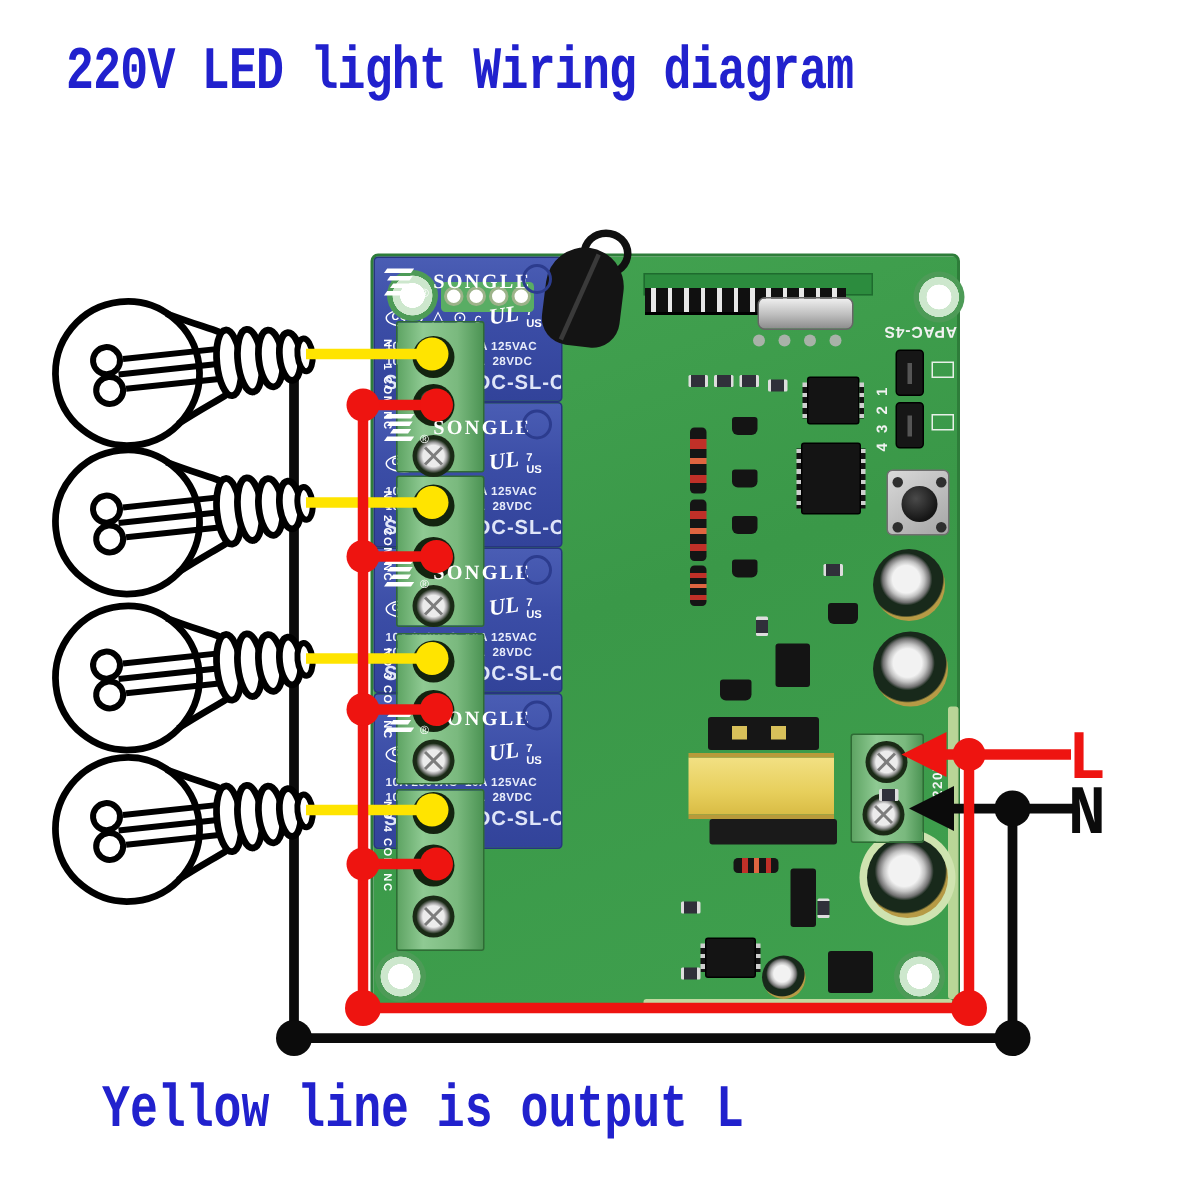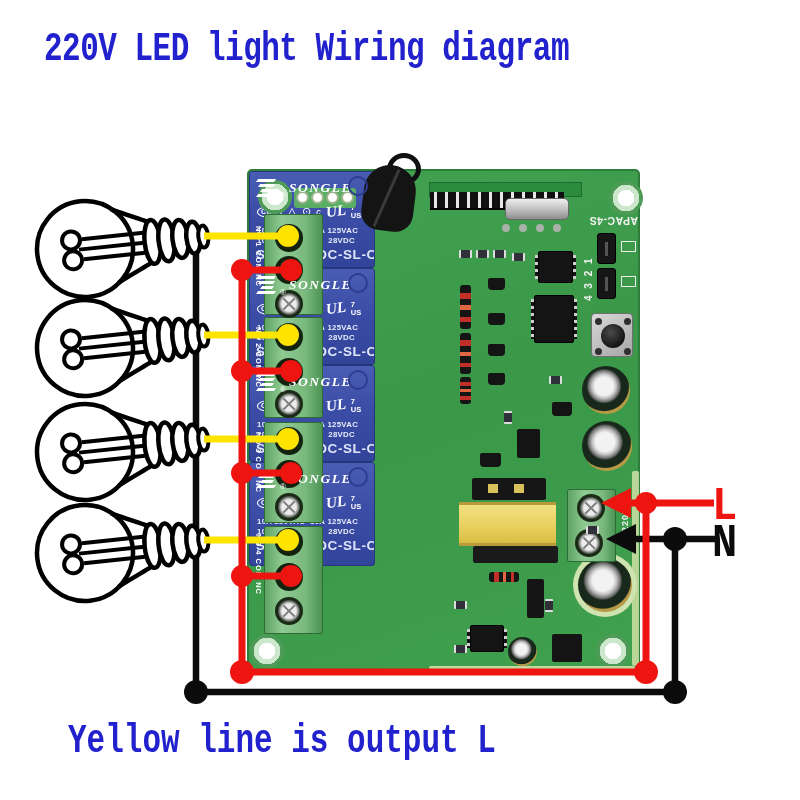--- a/index.html
+++ b/index.html
@@ -67,21 +67,21 @@
   .relay{left:75px;width:126px;height:97px;border-radius:3px;color:#fff;
          background:linear-gradient(180deg,#4a5db4 0%,#3b4da6 45%,#32439a 100%);
          border:1px solid #27357f;box-sizing:border-box;overflow:hidden}
   .r1{top:46px}.r2{top:161px}.r3{top:274px}.r4{top:387px;height:104px}
   .r-row1{display:flex;align-items:center;height:24px;padding:4px 7px 0 7px;position:relative}
   .slogo{display:flex;flex-direction:column;margin-right:4px}
   .slogo i{display:block;height:3.2px;background:#fff;margin:1px 0;transform:skewX(-35deg)}
   .slogo i:nth-child(1){width:18px}.slogo i:nth-child(2){width:15px;margin-left:2px}
   .slogo i:nth-child(3){width:12px;margin-left:4px}.slogo i:nth-child(4){width:18px}
   .reg{font-size:8px;align-self:flex-end;margin:0 3px 0 1px}
-  .brand{font-family:"Liberation Serif",serif;font-style:italic;font-weight:bold;
+  .brand{font-family:"Liberation Serif",serif;font-weight:bold;
          font-size:13.5px;letter-spacing:1.5px}
   .dimple{position:absolute;right:6px;top:4px;width:16px;height:16px;border:2px solid #2c3c8e;border-radius:50%}
   .r-row2{display:flex;align-items:center;gap:5px;height:21px;padding:1px 7px 0 7px}
   .cqc{border:1px solid #fff;border-radius:50%;font-size:7px;font-weight:bold;padding:1.5px 3px;letter-spacing:.5px}
   .tri{font-size:13px;line-height:13px}
   .cdot{font-size:11px}
   .ulc{font-size:9px;font-style:italic}
   .ul{font-family:"Liberation Serif",serif;font-size:15px;font-weight:bold;font-style:italic;transform:rotate(-8deg)}
   .ulnum span{display:block;font-size:7.5px;line-height:7.5px;font-weight:bold}
   .r-rates{padding:4px 7px 0 7px;font-size:7.8px;font-weight:bold;line-height:10px;

